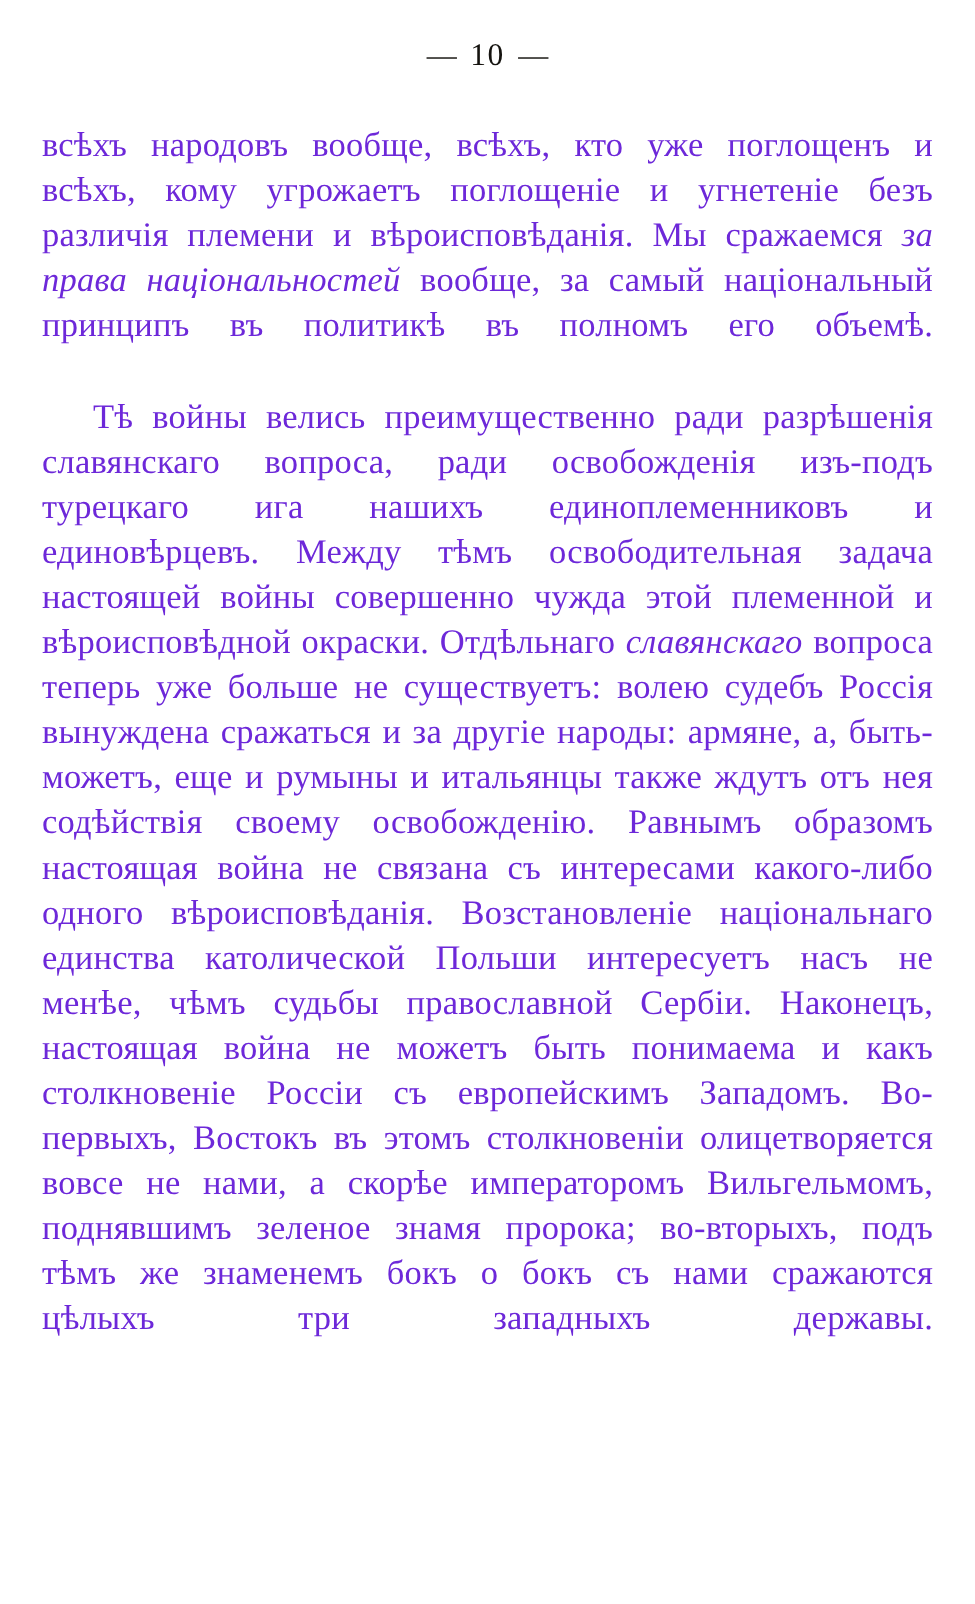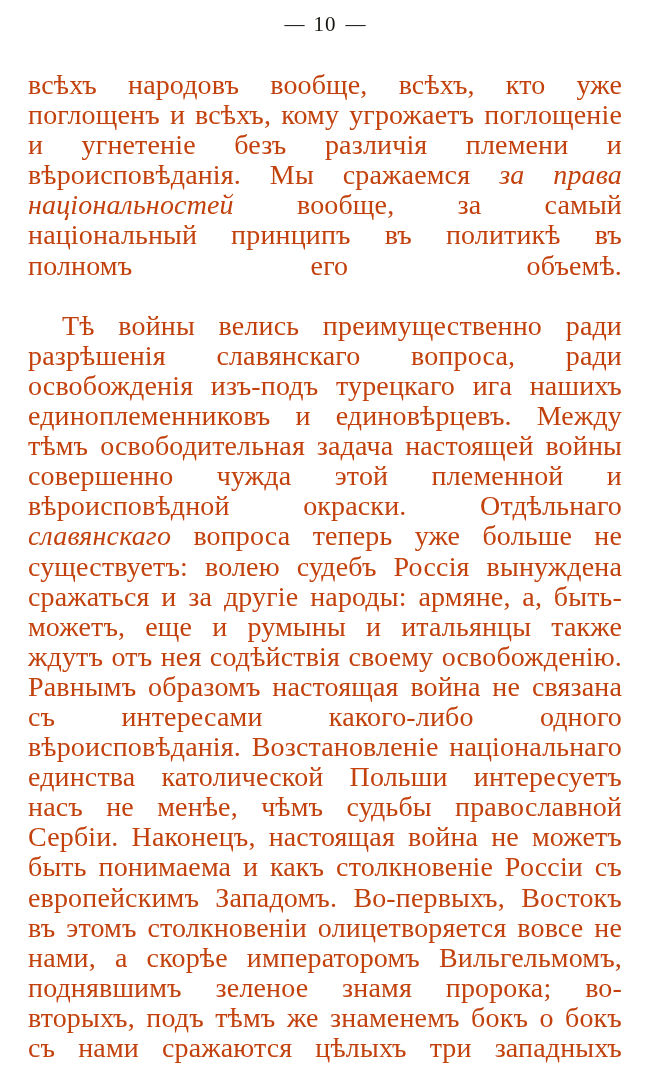--- a/index.html
+++ b/index.html
@@ -20,43 +20,43 @@
     height: 1069px;
     box-sizing: border-box;
     padding: 0;
     position: relative;
   }
   .page-header {
     text-align: center;
     font-size: 21px;
     letter-spacing: 1px;
     margin: 0;
-    padding-top: 12px;
+    padding-top: 24px;
     height: 40px;
     font-family: "Liberation Serif", serif;
     color: #15130f;
   }
   .page-header .dash {
     letter-spacing: 0;
     padding: 0 9px;
     font-size: 20px;
   }
   .body-text {
     margin: 0;
     padding: 18px 28px 0 28px;
   }
   p.para {
     margin: 0 0 0 0;
-    font-size: 28px;
+    font-size: 23px;
     line-height: 30.1px;
     text-align: justify;
     text-justify: inter-word;
     letter-spacing: 0.15px;
     word-spacing: 0.4px;
-    color: #c2410c;
+    color: #6d28d9;
     -webkit-font-smoothing: antialiased;
   }
   p.para + p.para {
     margin-top: 0;
   }
   p.indent {
     text-indent: 34px;
   }
   .ital {
     font-style: italic;

